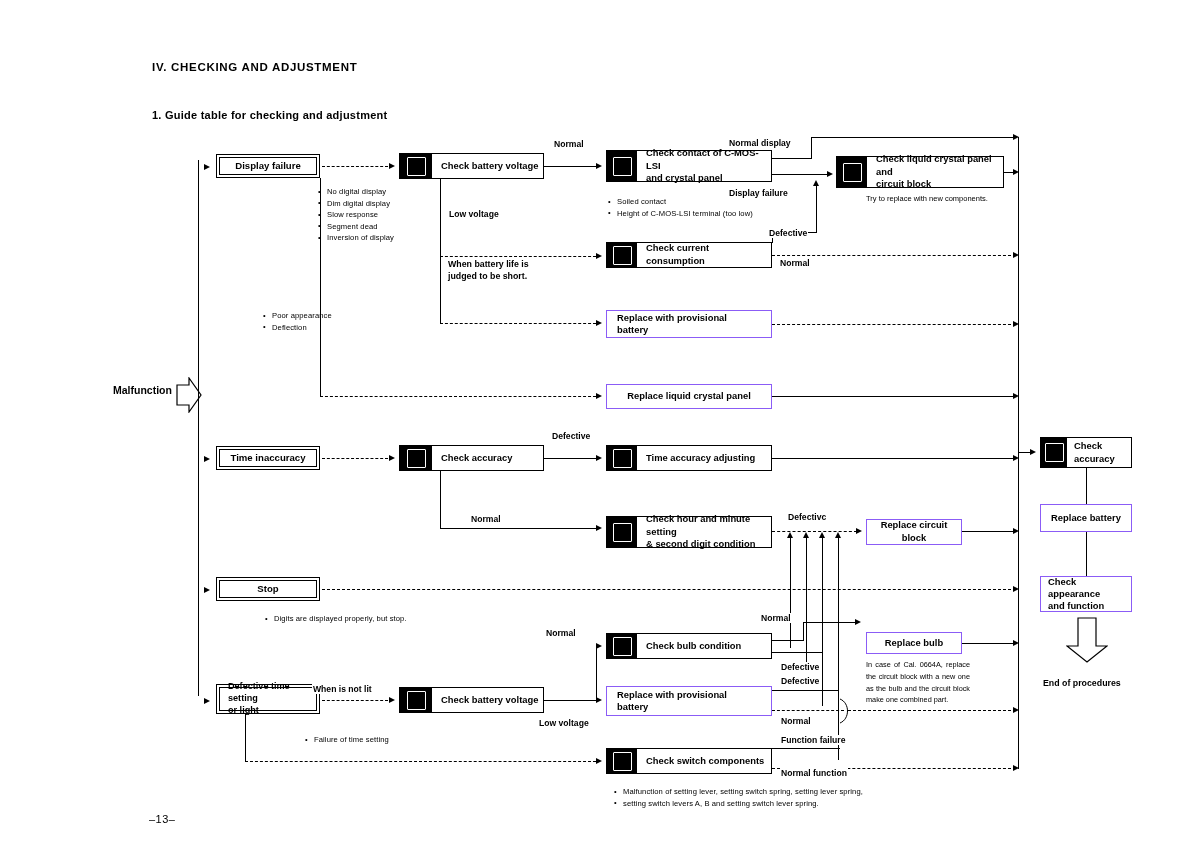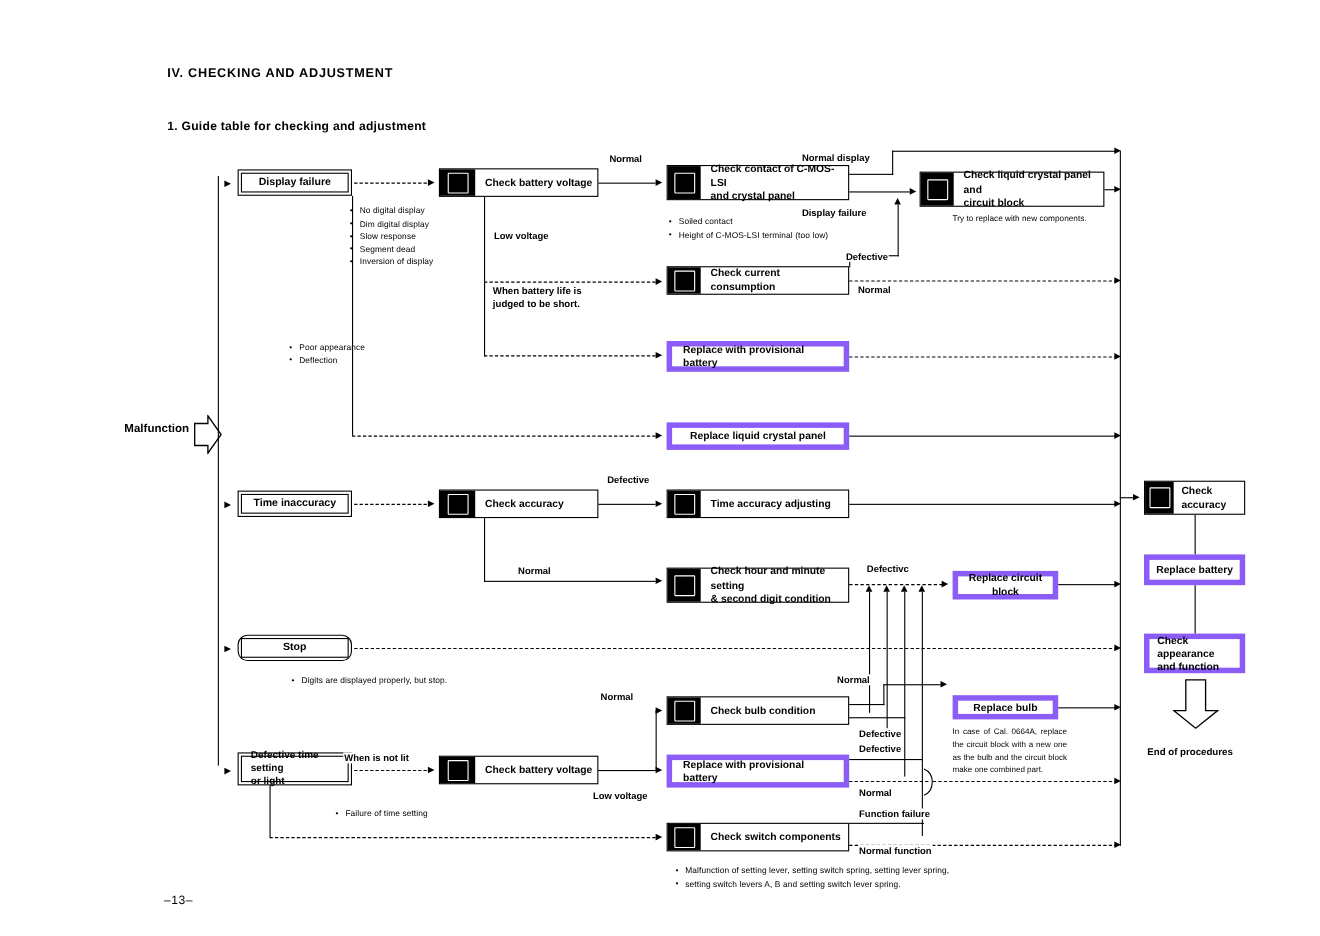--- a/index.html
+++ b/index.html
@@ -22,21 +22,21 @@
   .sub-title {
     position:absolute; font-size:11px; font-weight:bold; letter-spacing:.25px;
     white-space:nowrap;
   }
   .page-num {
     position:absolute; font-size:11px; letter-spacing:.5px;
   }
 
   
   .box {
-    position:absolute; border:5px solid #8b5cf6; background:#fff;
+    position:absolute; border:1px solid #8b5cf6; background:#fff;
     display:flex; align-items:center;
     font-size:9.4px; font-weight:bold; line-height:1.35;
   }
   .box .txt { padding-left:10px; padding-right:4px; }
   .box.center { justify-content:center; }
   .box.center .txt { padding:0 6px; text-align:center; }
 
   
   .dbl {
     position:absolute; border:1px solid #000; background:#fff; padding:2px;
@@ -318,21 +318,21 @@
   <div class="v" style="left:790px; top:538px; height:110px;"></div>
   <div class="ar-u" style="left:786.5px; top:532px;"></div>
   <div class="v" style="left:806px; top:538px; height:134px;"></div>
   <div class="ar-u" style="left:802.5px; top:532px;"></div>
   <div class="v" style="left:822px; top:538px; height:168px;"></div>
   <div class="ar-u" style="left:818.5px; top:532px;"></div>
   <div class="v" style="left:838px; top:538px; height:222px;"></div>
   <div class="ar-u" style="left:834.5px; top:532px;"></div>
 
   <div class="ar-r" style="left:204px; top:586.5px;"></div>
-  <div class="dbl" style="left:216px; top:577px; width:104px; height:24px;border-radius:9px;">
+  <div class="dbl" style="left:216px; top:577px; width:104px; height:24px;">
     <div>Stop</div>
   </div>
   <div class="blist" style="left:265px; top:613px;">
     <div>Digits are displayed properly, but stop.</div>
   </div>
   <div class="hd" style="left:322px; top:589px; width:694px;"></div>
   <div class="ar-r" style="left:1013px; top:585.5px;"></div>
 
   <div class="ar-r" style="left:204px; top:697.5px;"></div>
   <div class="dbl left" style="left:216px; top:684px; width:104px; height:30px;">

